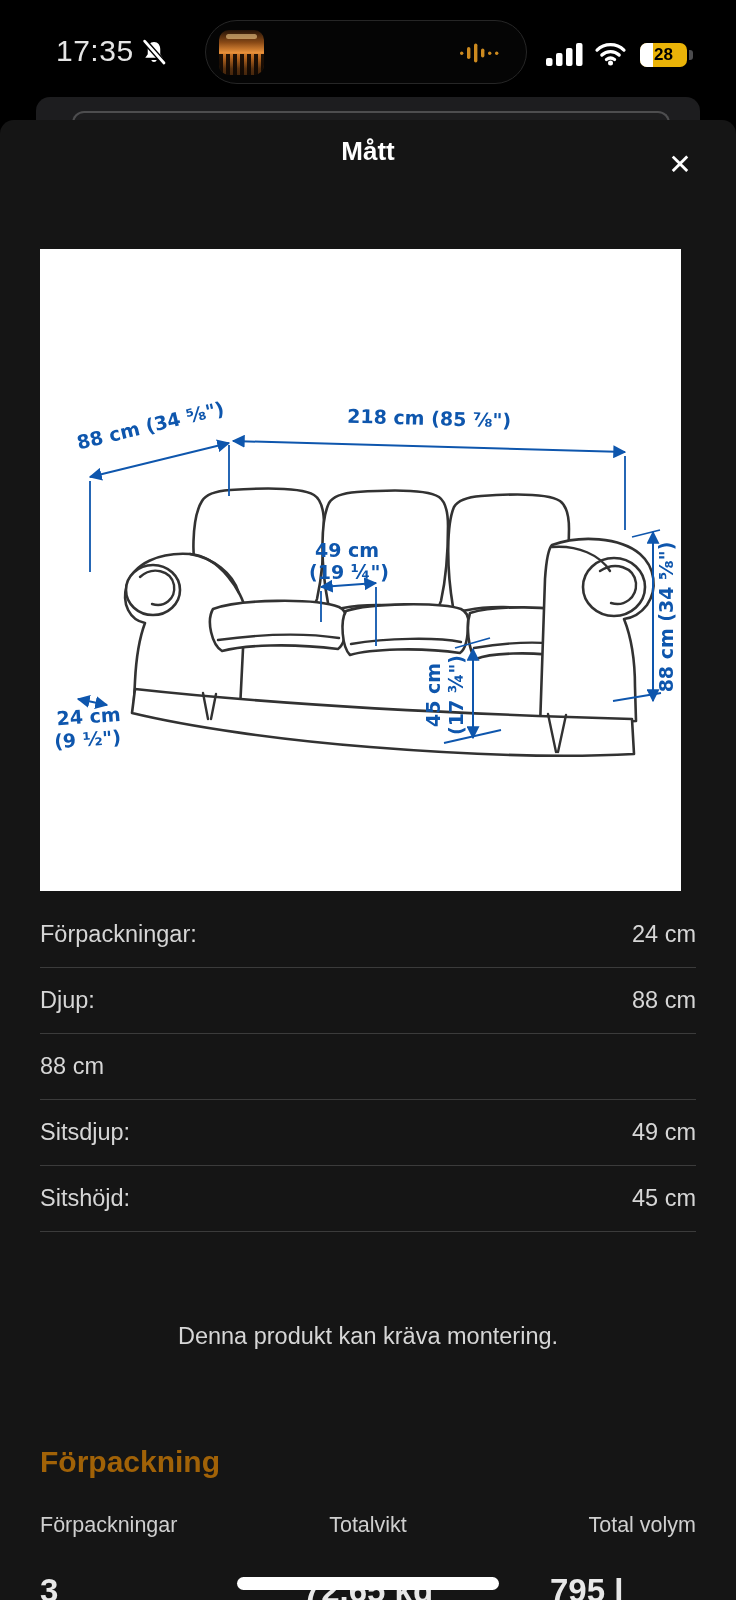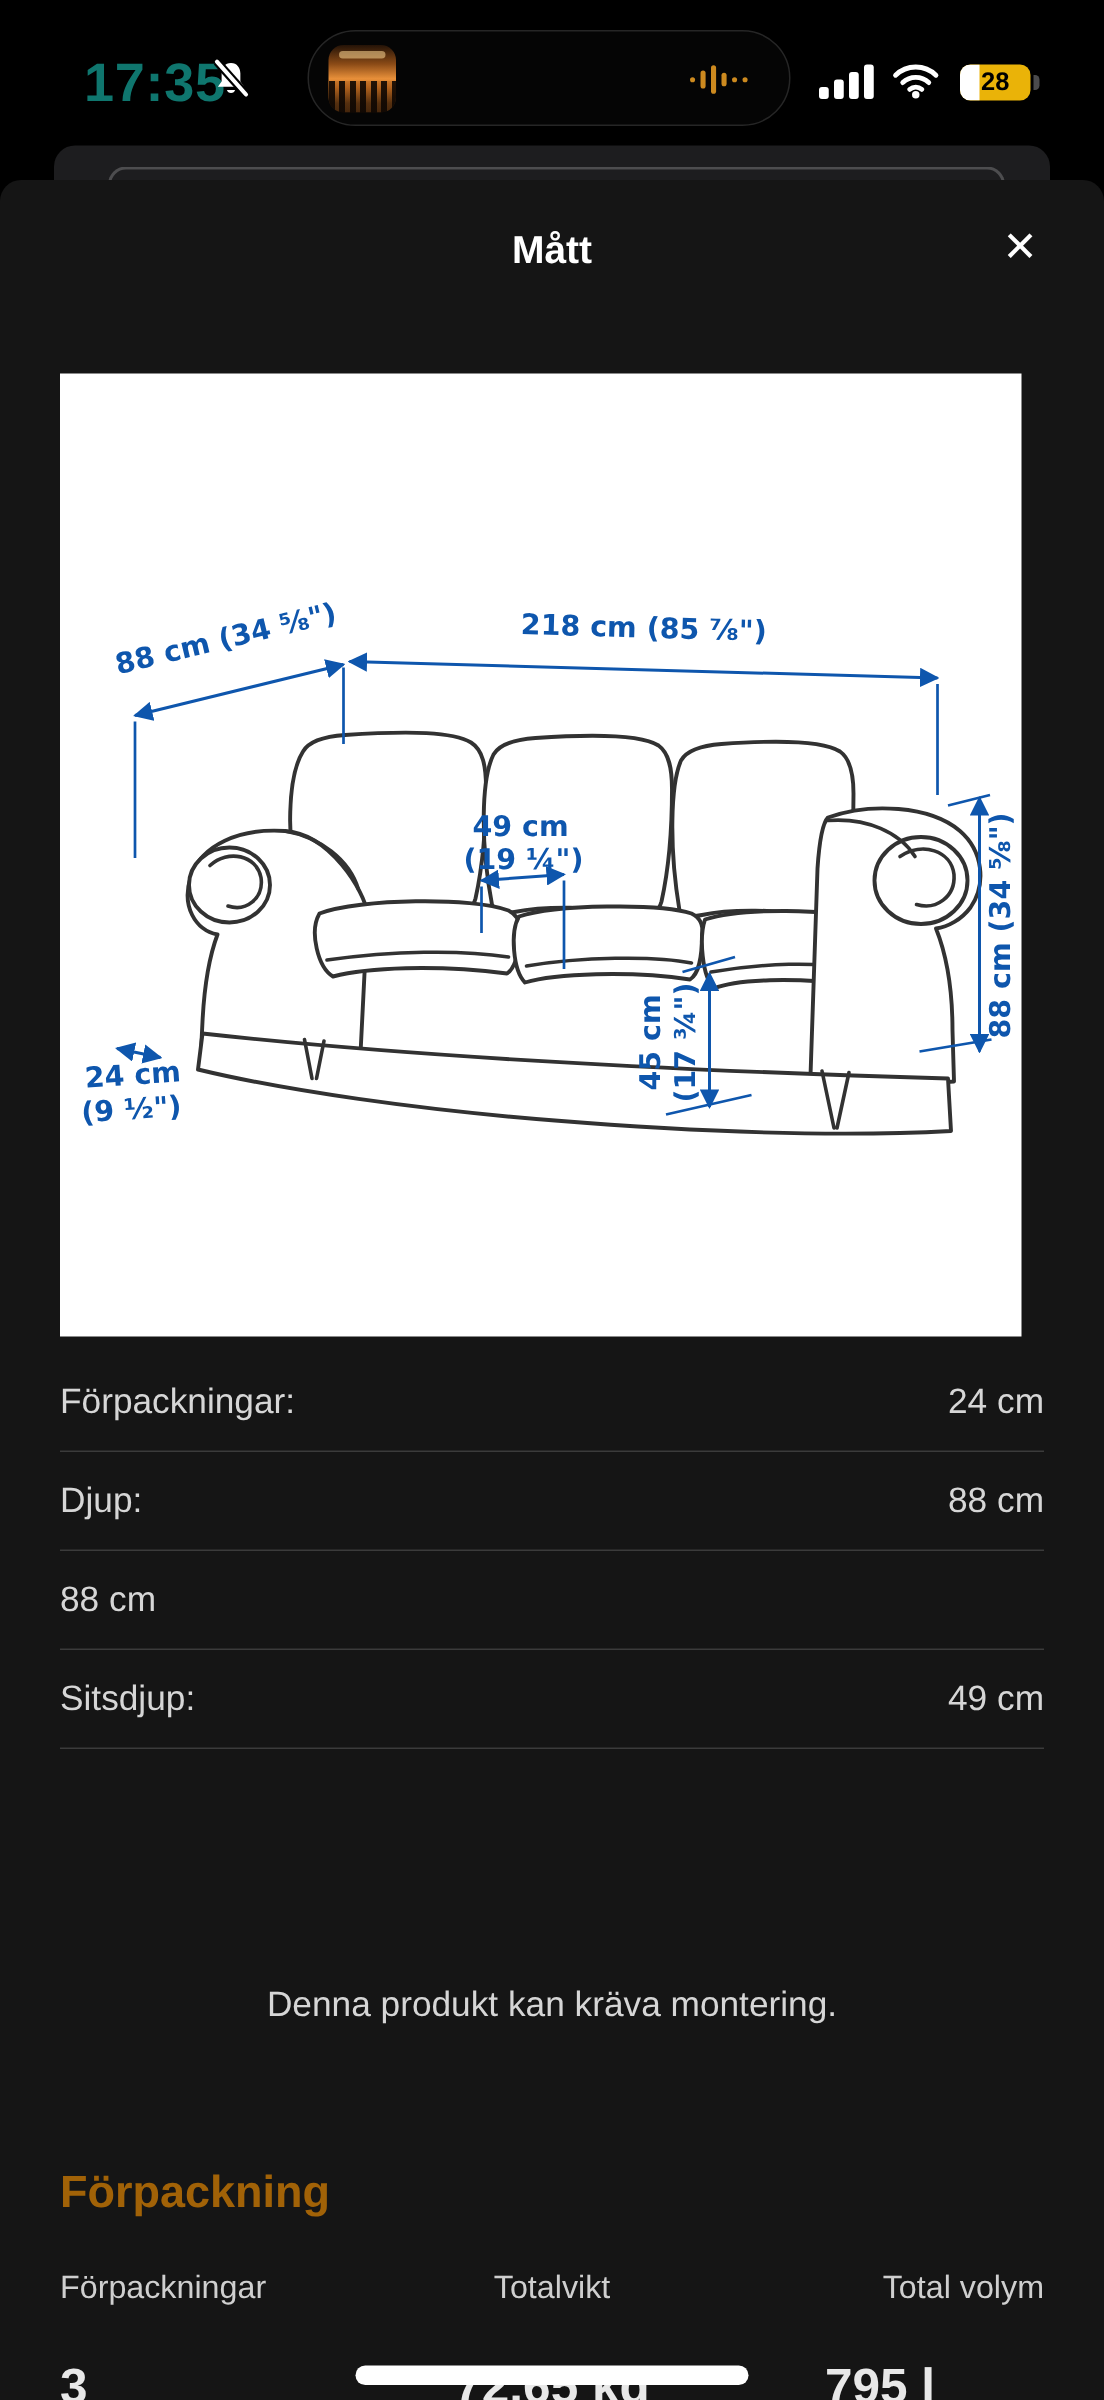--- a/index.html
+++ b/index.html
@@ -1,21 +1,21 @@
 <!DOCTYPE html>
 <html><head>
 <meta charset="utf-8">
 <style>
   html,body{margin:0;padding:0;background:#000;}
   .screen{position:relative;width:736px;height:1600px;background:#000;overflow:hidden;
           font-family:"Liberation Sans",sans-serif;}
 
   
   .status-bar{position:absolute;top:0;left:0;width:736px;height:100px;}
-  .time{position:absolute;left:56px;top:34px;font-size:36px;font-weight:bold;color:#0f766e;letter-spacing:.5px;}
+  .time{position:absolute;left:56px;top:34px;font-size:30px;font-weight:normal;color:#e5e5e5;letter-spacing:.5px;}
   .bell{position:absolute;left:139px;top:38px;width:30px;height:30px;}
   .island{position:absolute;left:205px;top:20px;width:322px;height:64px;border-radius:32px;
           background:#050505;border:1.5px solid #262626;box-sizing:border-box;}
   .album{position:absolute;left:13px;top:9px;width:45px;height:45px;border-radius:10px;overflow:hidden;
          background:linear-gradient(180deg,#241307 0%,#8a4a16 28%,#e8903a 50%,#c06a1e 62%,#2e1a08 86%,#140b04 100%);}
   .album:before{content:"";position:absolute;bottom:0;left:0;right:0;height:21px;
          background:repeating-linear-gradient(90deg,rgba(18,9,3,.92) 0 4px,rgba(160,88,28,.35) 4px 7px);}
   .album:after{content:"";position:absolute;top:4px;left:7px;right:7px;height:5px;border-radius:3px;
          background:rgba(255,216,150,.55);}
   .waveform{position:absolute;right:20px;top:20px;}
@@ -28,21 +28,21 @@
                font-size:17px;font-weight:bold;color:#000;}
   .battery-nub{position:absolute;left:689px;top:50px;width:4px;height:10px;border-radius:0 3px 3px 0;background:#4b4b4d;}
 
   
   .sheet-behind{position:absolute;left:36px;right:36px;top:97px;height:60px;
                 border-radius:14px 14px 0 0;background:#1d1d1f;}
   .sheet-outline{position:absolute;left:72px;right:66px;top:111px;height:40px;
                  border:2px solid #4d4d4f;border-bottom:none;border-radius:12px 12px 0 0;}
   .modal{position:absolute;left:0;top:120px;width:736px;height:1480px;background:#151515;
          border-radius:14px 14px 0 0;}
-  .modal-title{position:absolute;top:31px;left:0;width:100%;text-align:center;
+  .modal-title{position:absolute;top:16px;left:0;width:100%;text-align:center;
                font-size:26px;font-weight:bold;color:#fff;}
   .close-btn{position:absolute;top:22px;right:34px;width:44px;height:44px;border:none;background:none;
              display:flex;align-items:center;justify-content:center;font-size:28px;color:#fff;cursor:pointer;
              font-family:"DejaVu Sans",sans-serif;}
 
   
   .panel{position:absolute;left:40px;top:129px;width:641px;height:642px;background:#fff;}
   .dim-text{font-family:"DejaVu Sans",sans-serif;font-weight:bold;font-size:19px;fill:#0e56ad;}
   .dim-line{stroke:#0e56ad;stroke-width:2;fill:none;}
   .ext-line{stroke:#0e56ad;stroke-width:1.8;fill:none;}
@@ -198,20 +198,24 @@
         <span>Djup:</span>
         <span>88 cm</span>
       </div>
       <div class="mrow">
         <span>88 cm</span>
       </div>
       <div class="mrow">
         <span>Sitsdjup:</span>
         <span>49 cm</span>
       </div>
+      <div class="mrow">
+        <span>Sitshöjd:</span>
+        <span>45 cm</span>
+      </div>
     </div>
 
     <div class="note">Denna produkt kan kräva montering.</div>
 
     <h2 class="pack-heading">Förpackning</h2>
 
     <div class="pack-cols">
       <div class="pack-col c1">
         <div class="pack-label">Förpackningar</div>
         <div class="pack-value">3</div>

